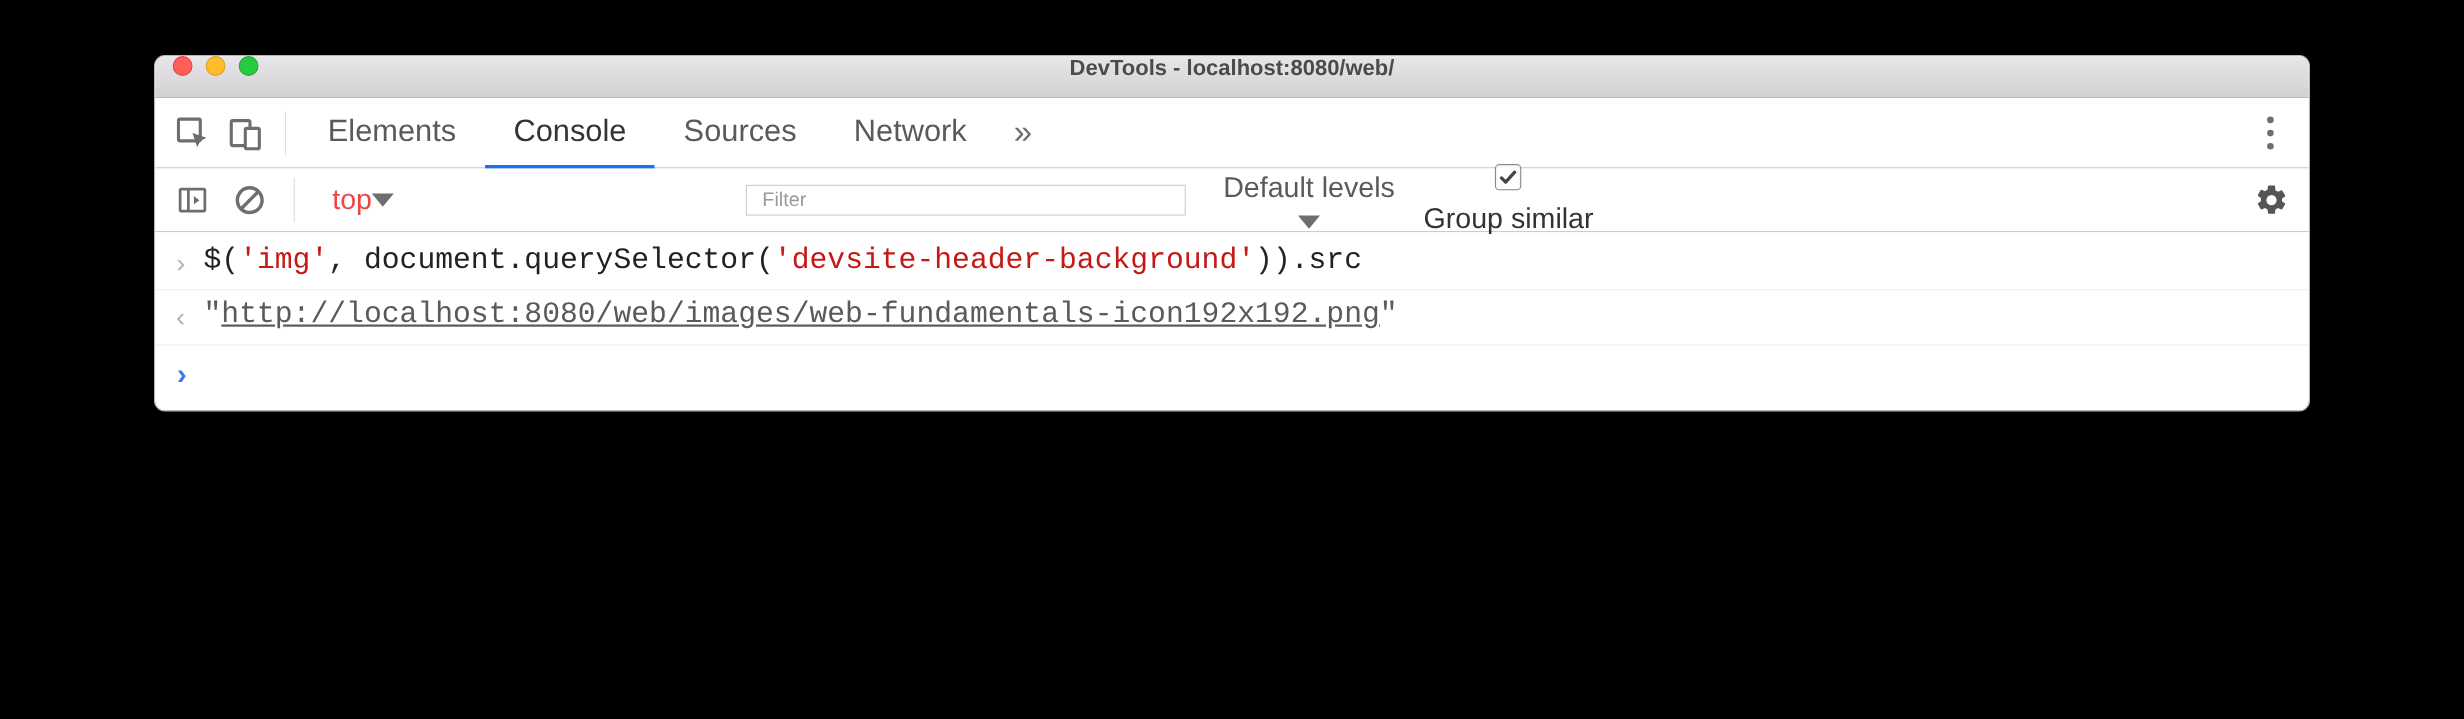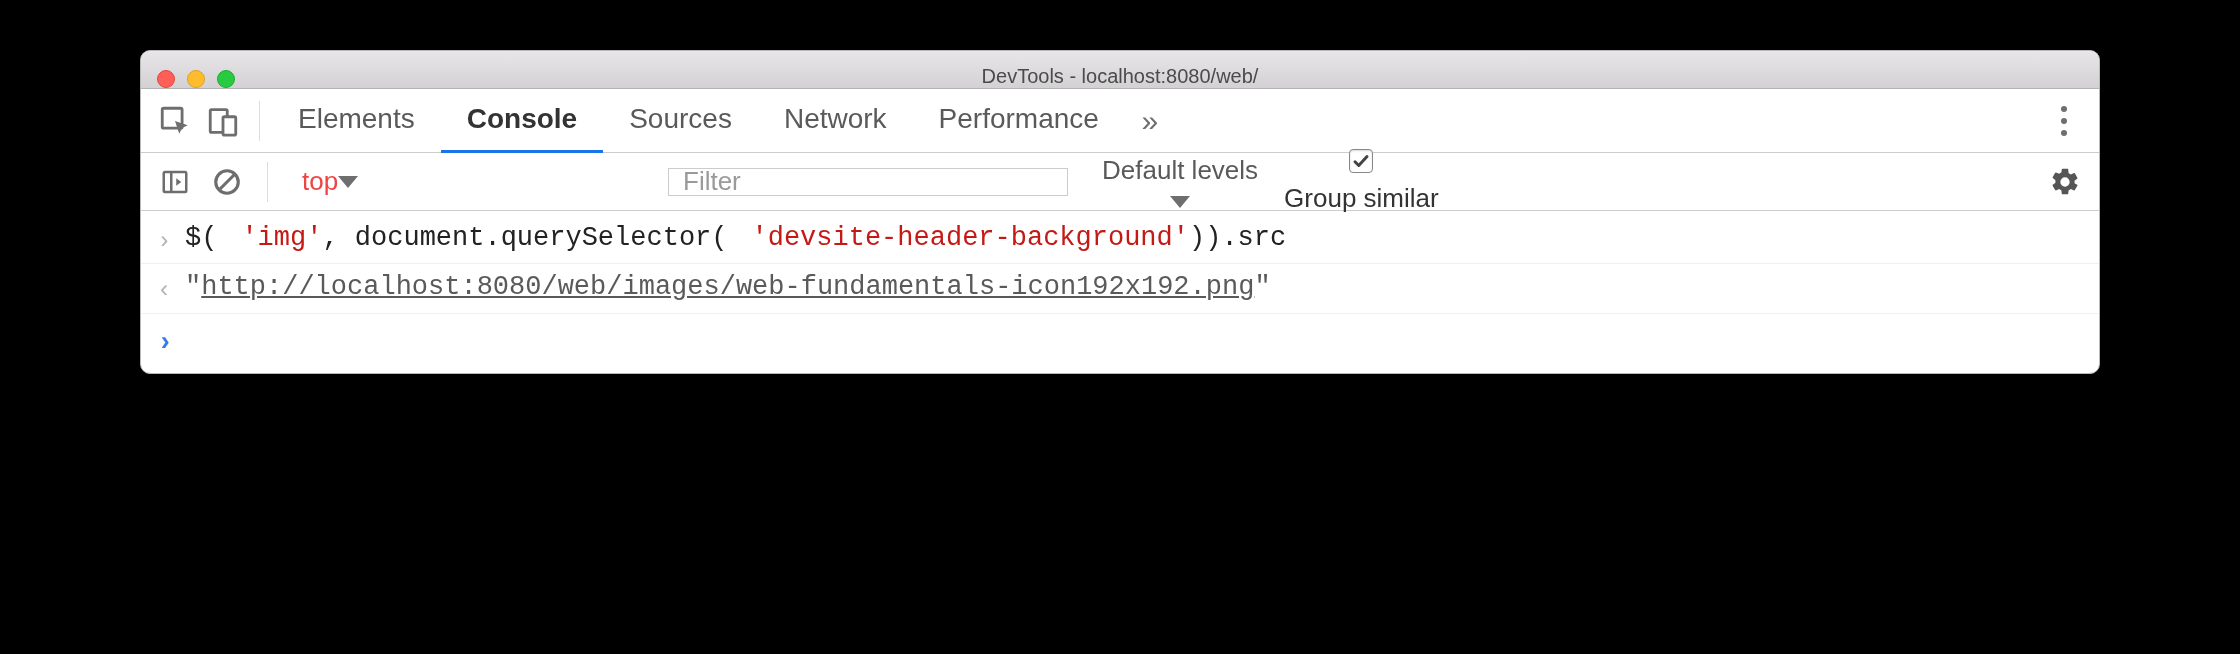--- a/index.html
+++ b/index.html
@@ -19,22 +19,23 @@
       border-radius: 10px;
       box-shadow: 0 30px 80px rgba(0,0,0,0.6);
       overflow: hidden;
       border: 1px solid #b8b8b8;
     }
     .titlebar {
       height: 38px;
       background: linear-gradient(#e8e6e8, #d3d1d3);
       border-bottom: 1px solid #b3b3b3;
       display: flex;
-      align-items: flex-end;
+      align-items: flex-start;
       position: relative;
+      font-weight: bold;
     }
     .traffic-lights {
       display: flex;
       gap: 12px;
       padding-left: 16px;
     }
     .tl { width: 18px; height: 18px; border-radius: 50%; }
     .tl.red { background: #ff5f57; border: 1px solid #e24640; }
     .tl.yellow { background: #ffbd2e; border: 1px solid #dfa022; }
     .tl.green { background: #28ca42; border: 1px solid #1dad2c; }
@@ -67,21 +68,21 @@
       height: 64px;
       display: flex; align-items: center;
       font-size: 28px;
       color: #5a5a5a;
       cursor: pointer;
       border-bottom: 3px solid transparent;
     }
     .tab.active {
       color: #333;
       border-bottom: 3px solid #1a73e8;
-      font-weight: 700;
+      font-weight: 400;
     }
     .more-tabs {
       width: 50px; text-align: center;
       font-size: 30px; color: #6e6e6e; cursor: pointer;
       padding: 0 12px;
     }
     .kebab {
       margin-left: auto;
       width: 50px;
       display: flex; flex-direction: column; align-items: center; gap: 6px;
@@ -107,23 +108,24 @@
     .tri-down {
       width: 0; height: 0;
       border-left: 10px solid transparent;
       border-right: 10px solid transparent;
       border-top: 12px solid #6e6e6e;
     }
     .filter-input {
       border: 1px solid #ccc;
       height: 28px;
       width: 400px;
-      font-size: 26px;
+      font-size: 18px;
       padding: 0 14px;
       color: #333;
+      margin-left: 10px;
     }
     .filter-input::placeholder { color: #9a9a9a; }
     .levels {
       display: flex; align-items: center; gap: 10px;
       font-size: 26px; color: #5a5a5a;
       margin-left: 30px;
       cursor: pointer;
       flex-direction: column;
     }
     .checkbox-wrap {
@@ -161,21 +163,21 @@
     .row:last-child { border-bottom: none; }
     .gutter {
       width: 28px;
       color: #b4b4b4;
       font-size: 24px;
       padding-top: 6px;
       flex-shrink: 0;
     }
     .gutter.blue { color: #367cf1; font-weight: bold; font-size: 27px; }
     .code { flex: 1; white-space: pre; color: #222; }
-    .s-red { color: #c41a16; margin-left: 24px; }
+    .s-red { color: #c41a16; }
     .s-black { color: #222; }
     .s-gray { color: #5a5a5a; }
     .s-url { color: #5a5a5a; text-decoration: underline; }
     svg { display: block; }
   </style>
 </head>
 <body>
 
 <div class="window">
 
@@ -199,21 +201,20 @@
       <svg width="34" height="34" viewBox="0 0 24 24" fill="none" stroke="#6e6e6e" stroke-width="2">
         <rect x="3" y="4" width="12" height="16" rx="1"></rect>
         <rect x="12" y="9" width="9" height="13" rx="1" fill="#fff"></rect>
       </svg>
     </div>
     <div class="sep"></div>
     <div class="tab">Elements</div>
     <div class="tab active">Console</div>
     <div class="tab">Sources</div>
     <div class="tab">Network</div>
-    <div class="tab">Performance</div>
     <div class="more-tabs">»</div>
     <div class="kebab">
       <span></span>
         <span></span>
         <span></span>
     </div>
   </div>
 
   <div class="toolbar">
     <div class="icon-btn">

